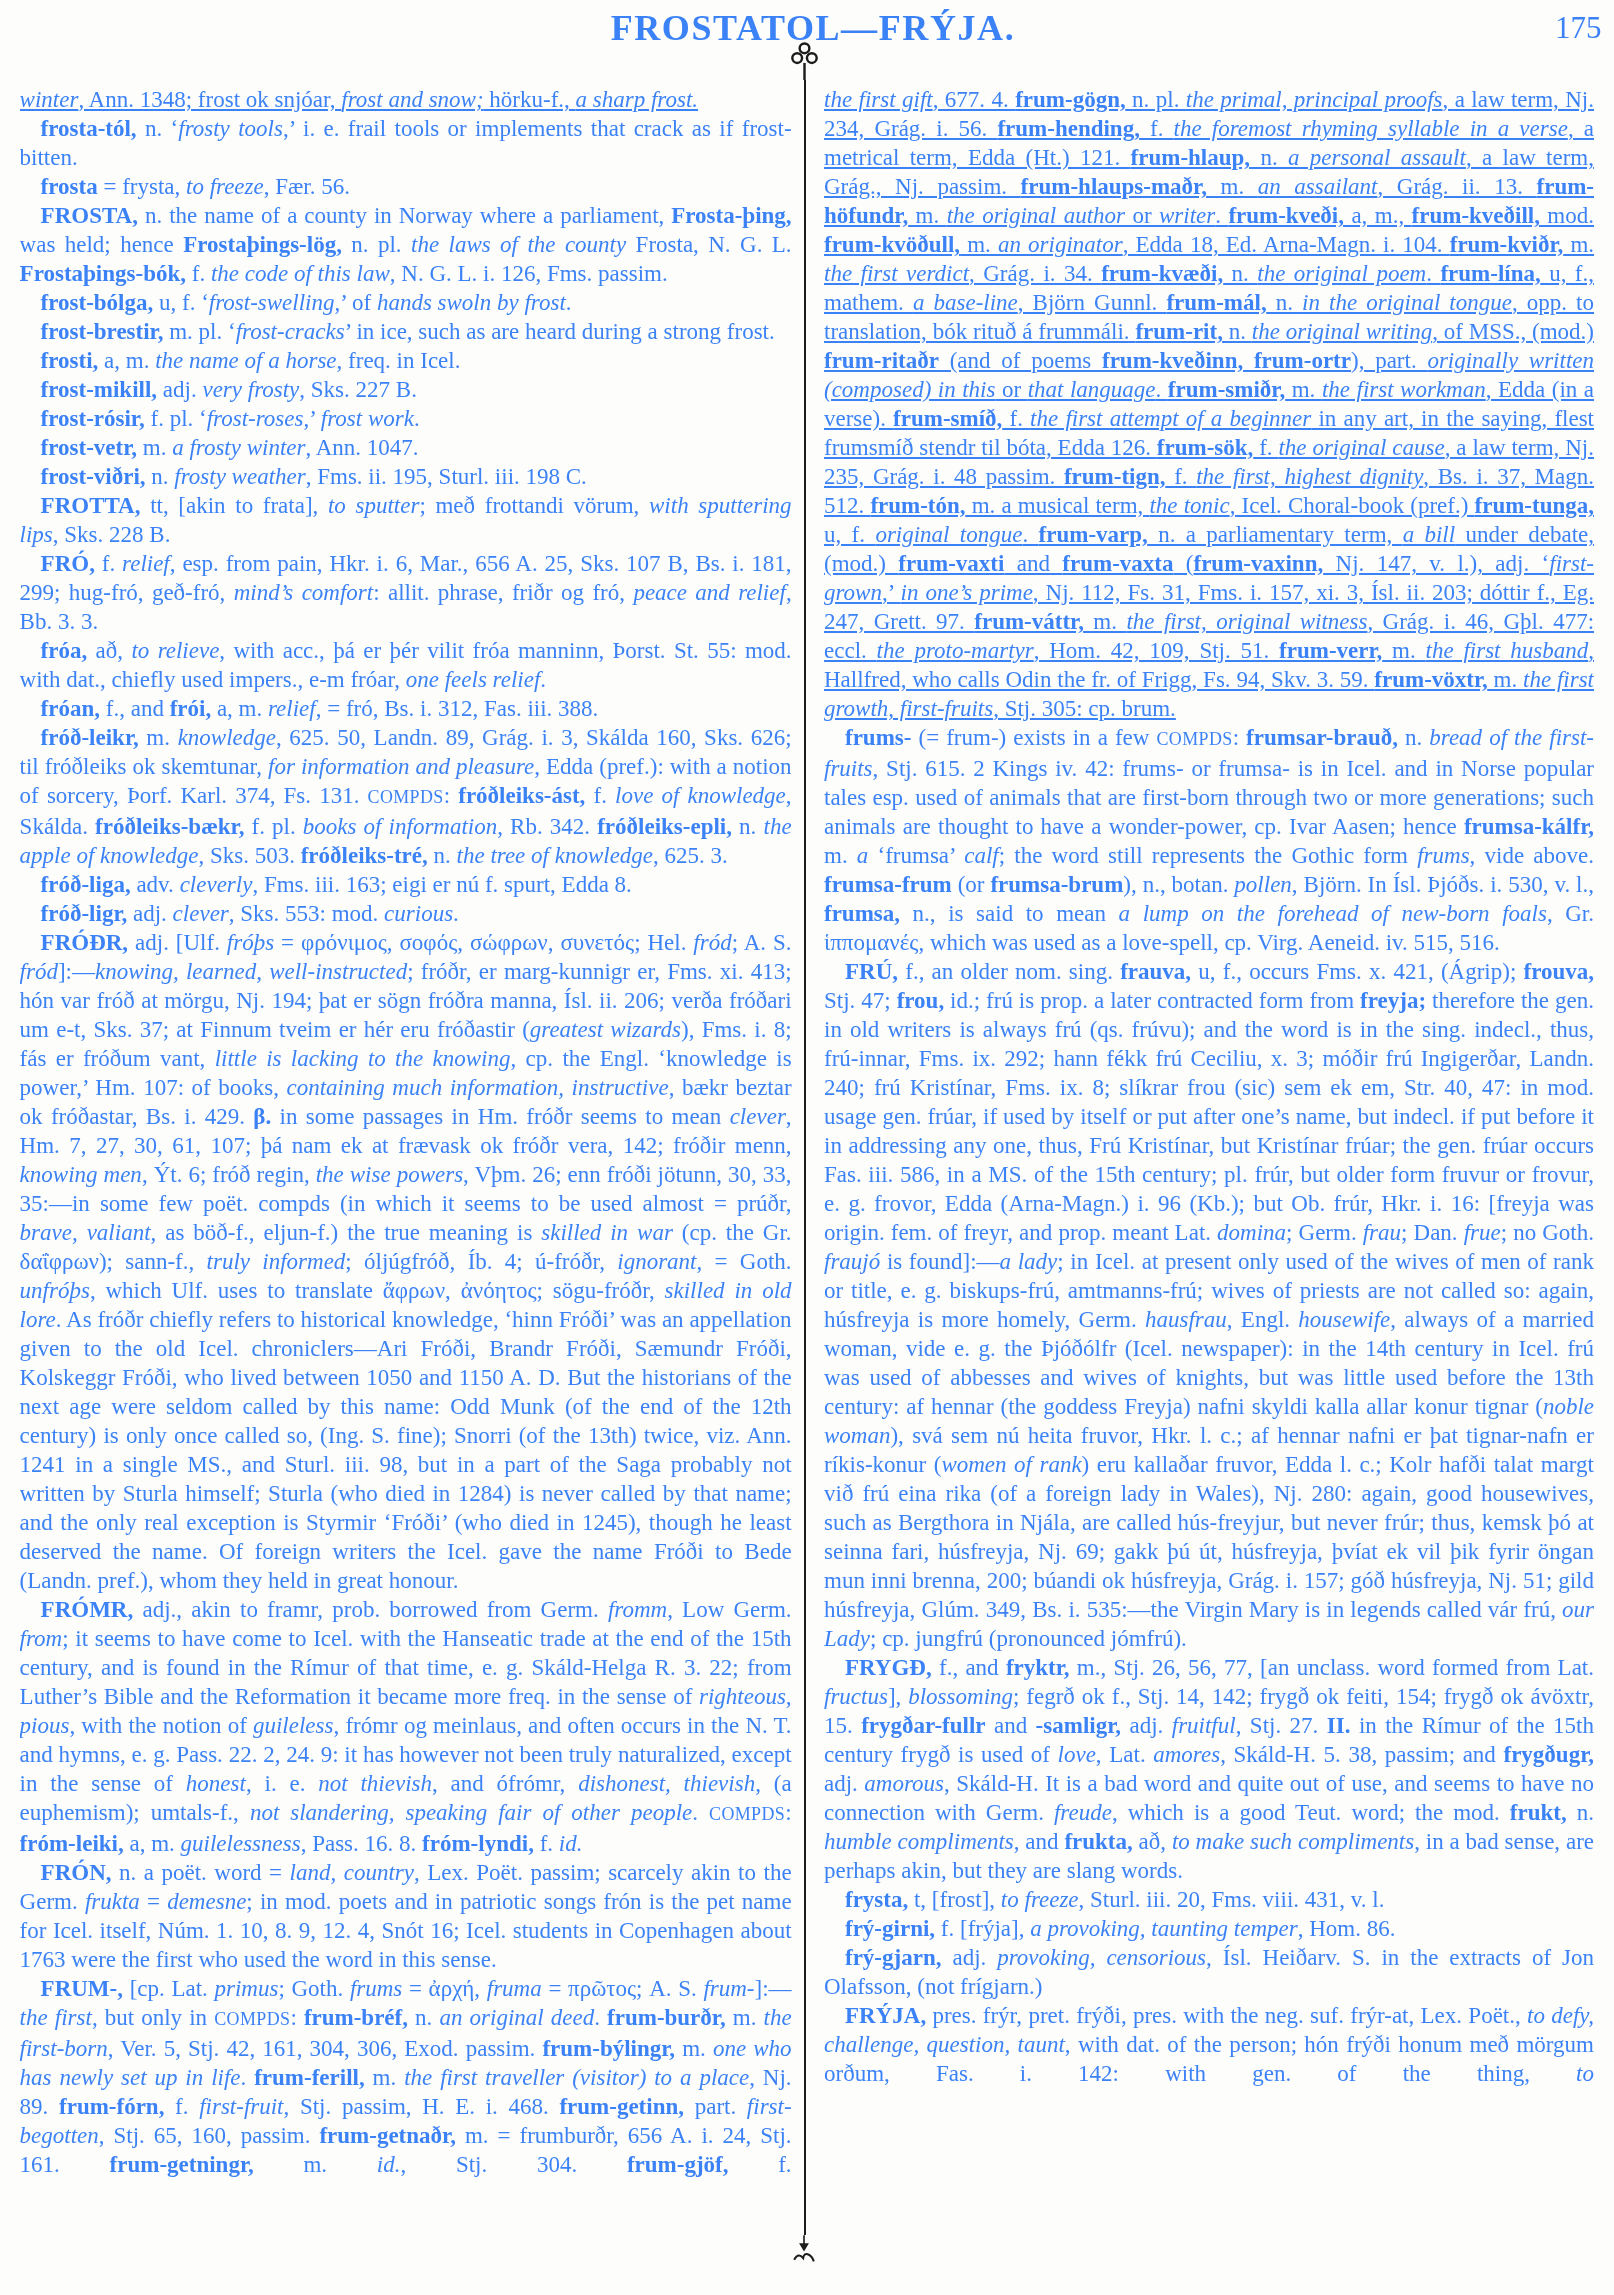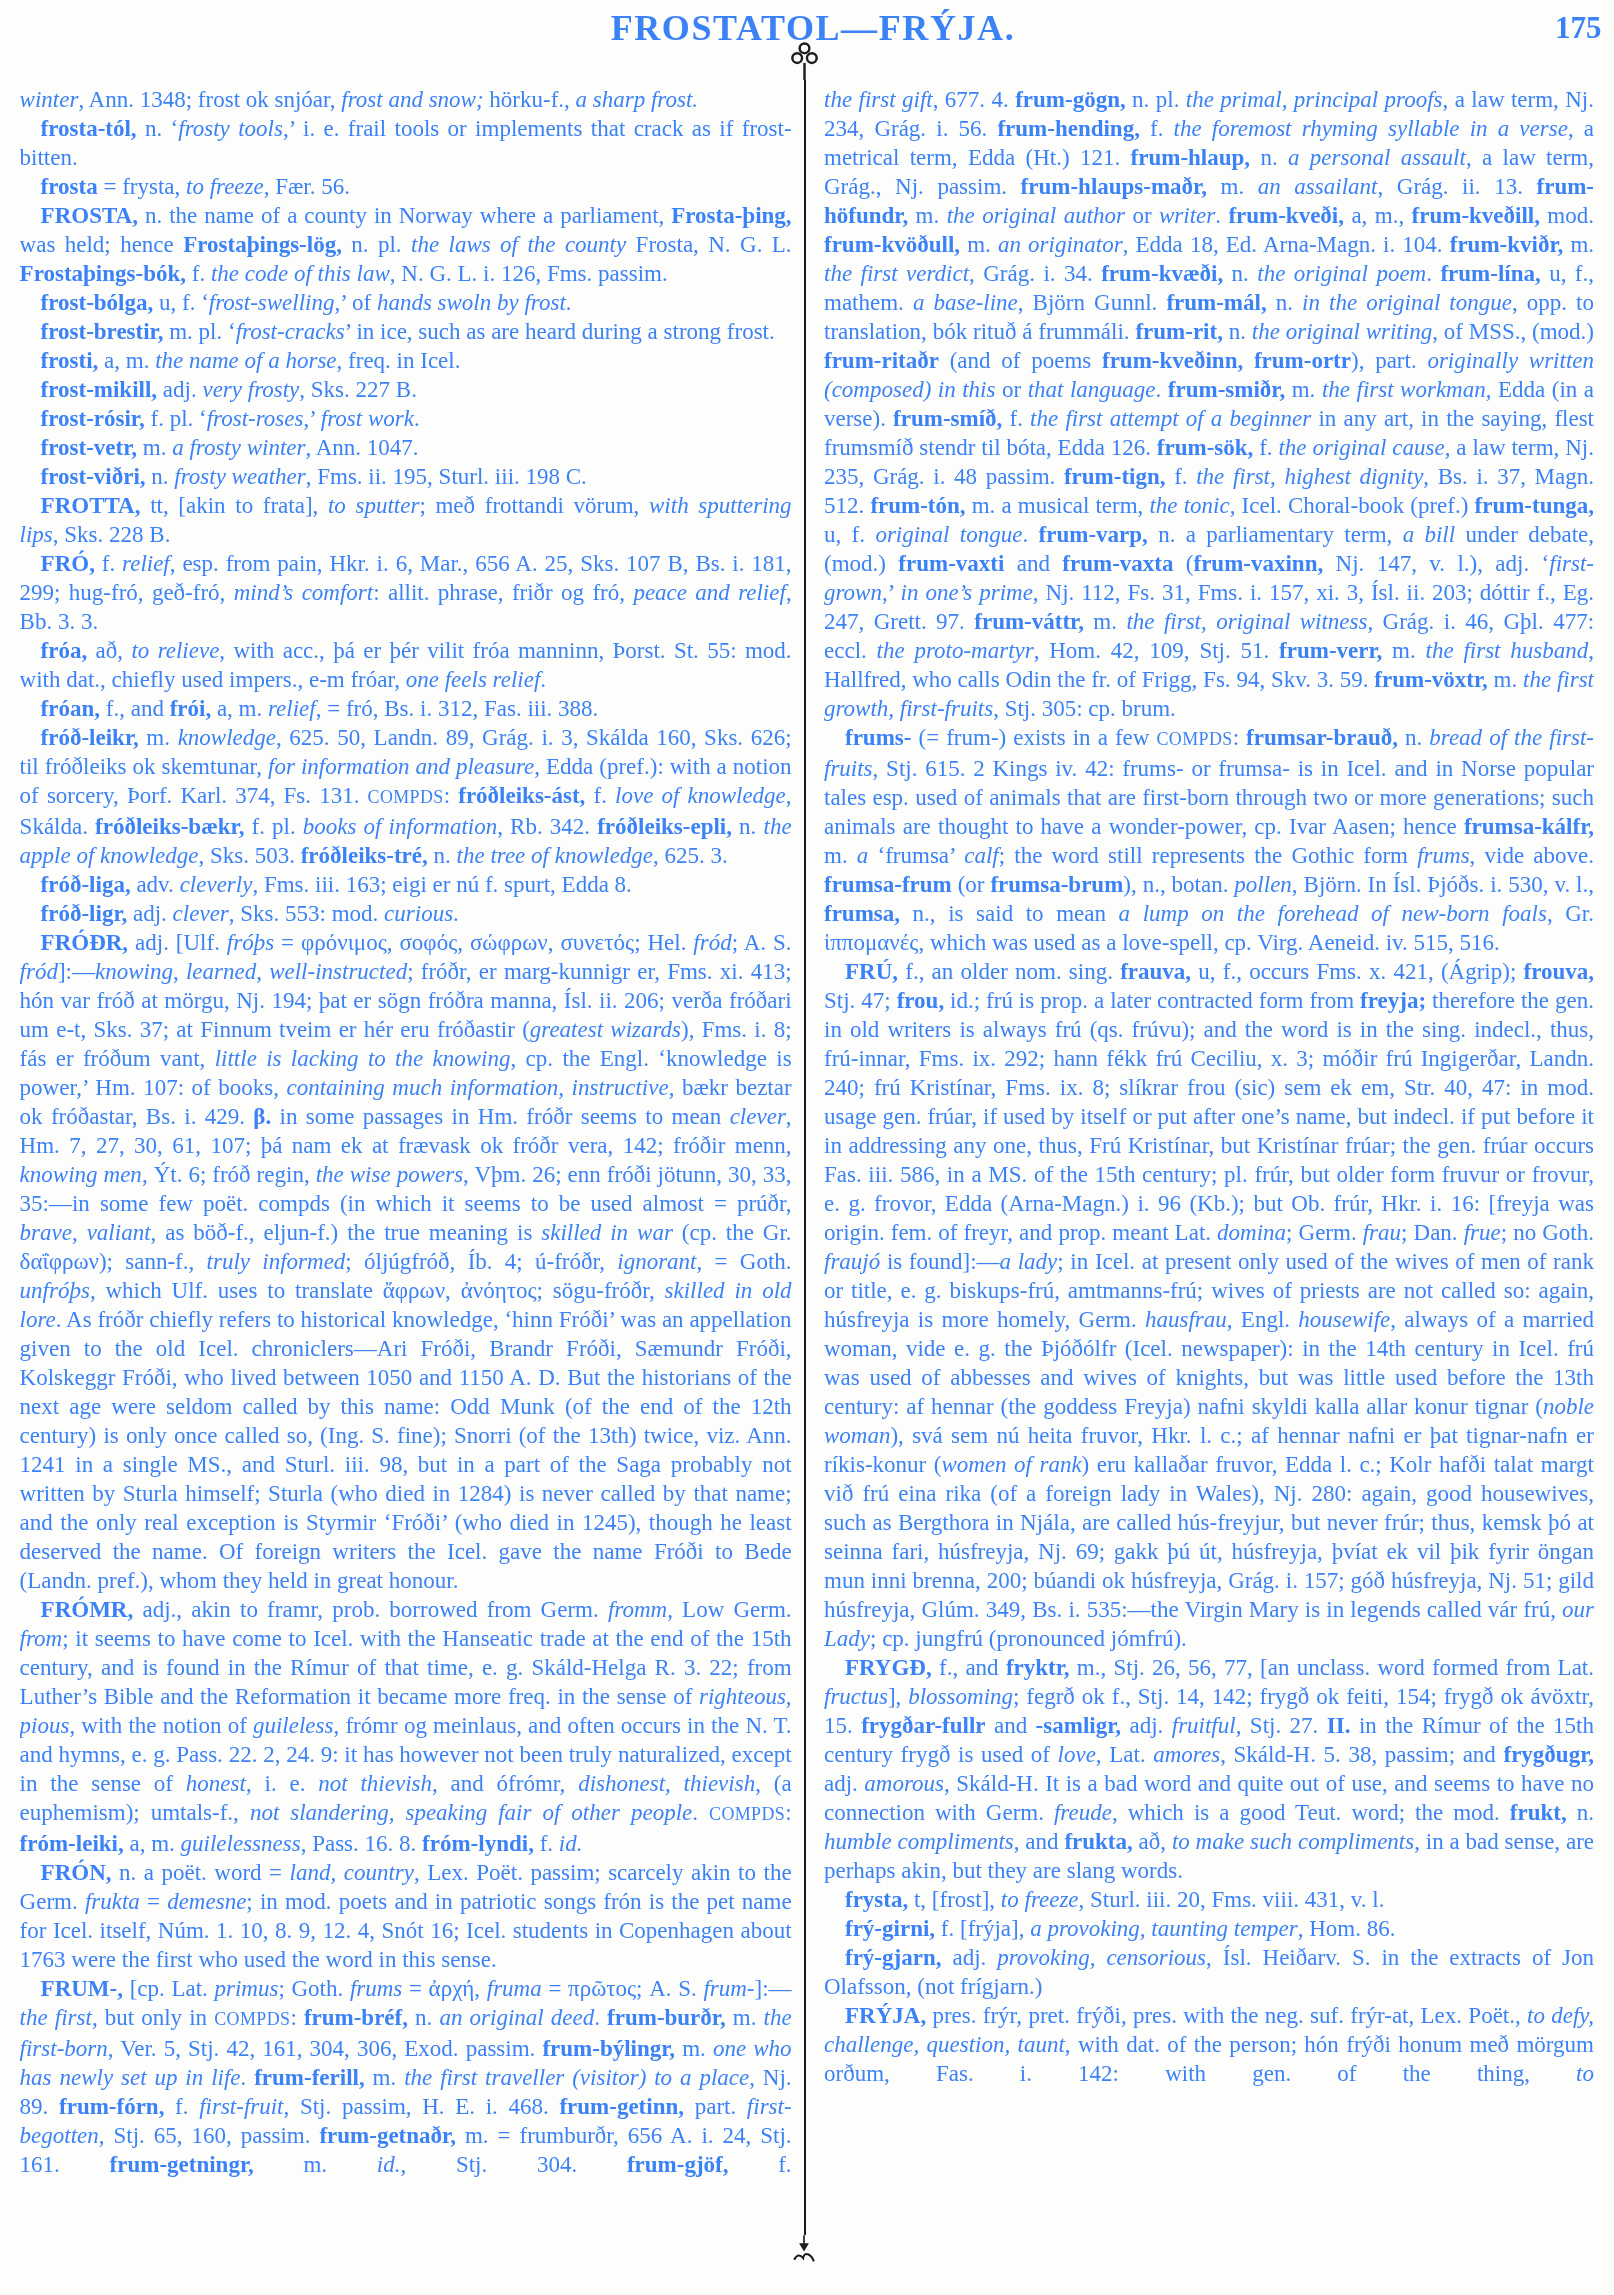--- a/index.html
+++ b/index.html
@@ -11,32 +11,32 @@
     font-family:"Liberation Serif","DejaVu Serif",serif;
     overflow:hidden;
     padding-left:12px;
   }
   .header-title{
     position:absolute;top:6.5px;left:0;width:100%;
     text-align:center;font-size:36px;font-weight:700;letter-spacing:1.6px;
   }
   .page-number{
     position:absolute;top:9.8px;right:24.5px;
-    font-size:31px;font-weight:700;
+    font-size:31px;font-weight:400;
   }
   .col{
     position:absolute;top:85px;
     font-size:23px;line-height:29px;
     text-align:justify;
     max-height:2186px;overflow:hidden;
   }
   .col-left{left:19.6px;width:772px;}
   .col-right{left:824px;width:770px;}
   p.entry{margin:0;text-indent:21px;}
-  p.entry.cont{text-indent:0;}
+  p.entry.cont{text-indent:0;text-decoration:underline;}
   p.entry.flow{text-align-last:justify;}
   b{font-weight:700;}
   .sc{font-size:0.78em;text-transform:uppercase;letter-spacing:0.4px;}
   .divider{
     position:absolute;left:804px;top:80px;width:1.6px;height:2155px;
     background:#1c1c1c;
   }
   .ornament{position:absolute;}
   .ornament.top{left:788px;top:41px;}
   .ornament.bottom{left:786px;top:2235px;}

